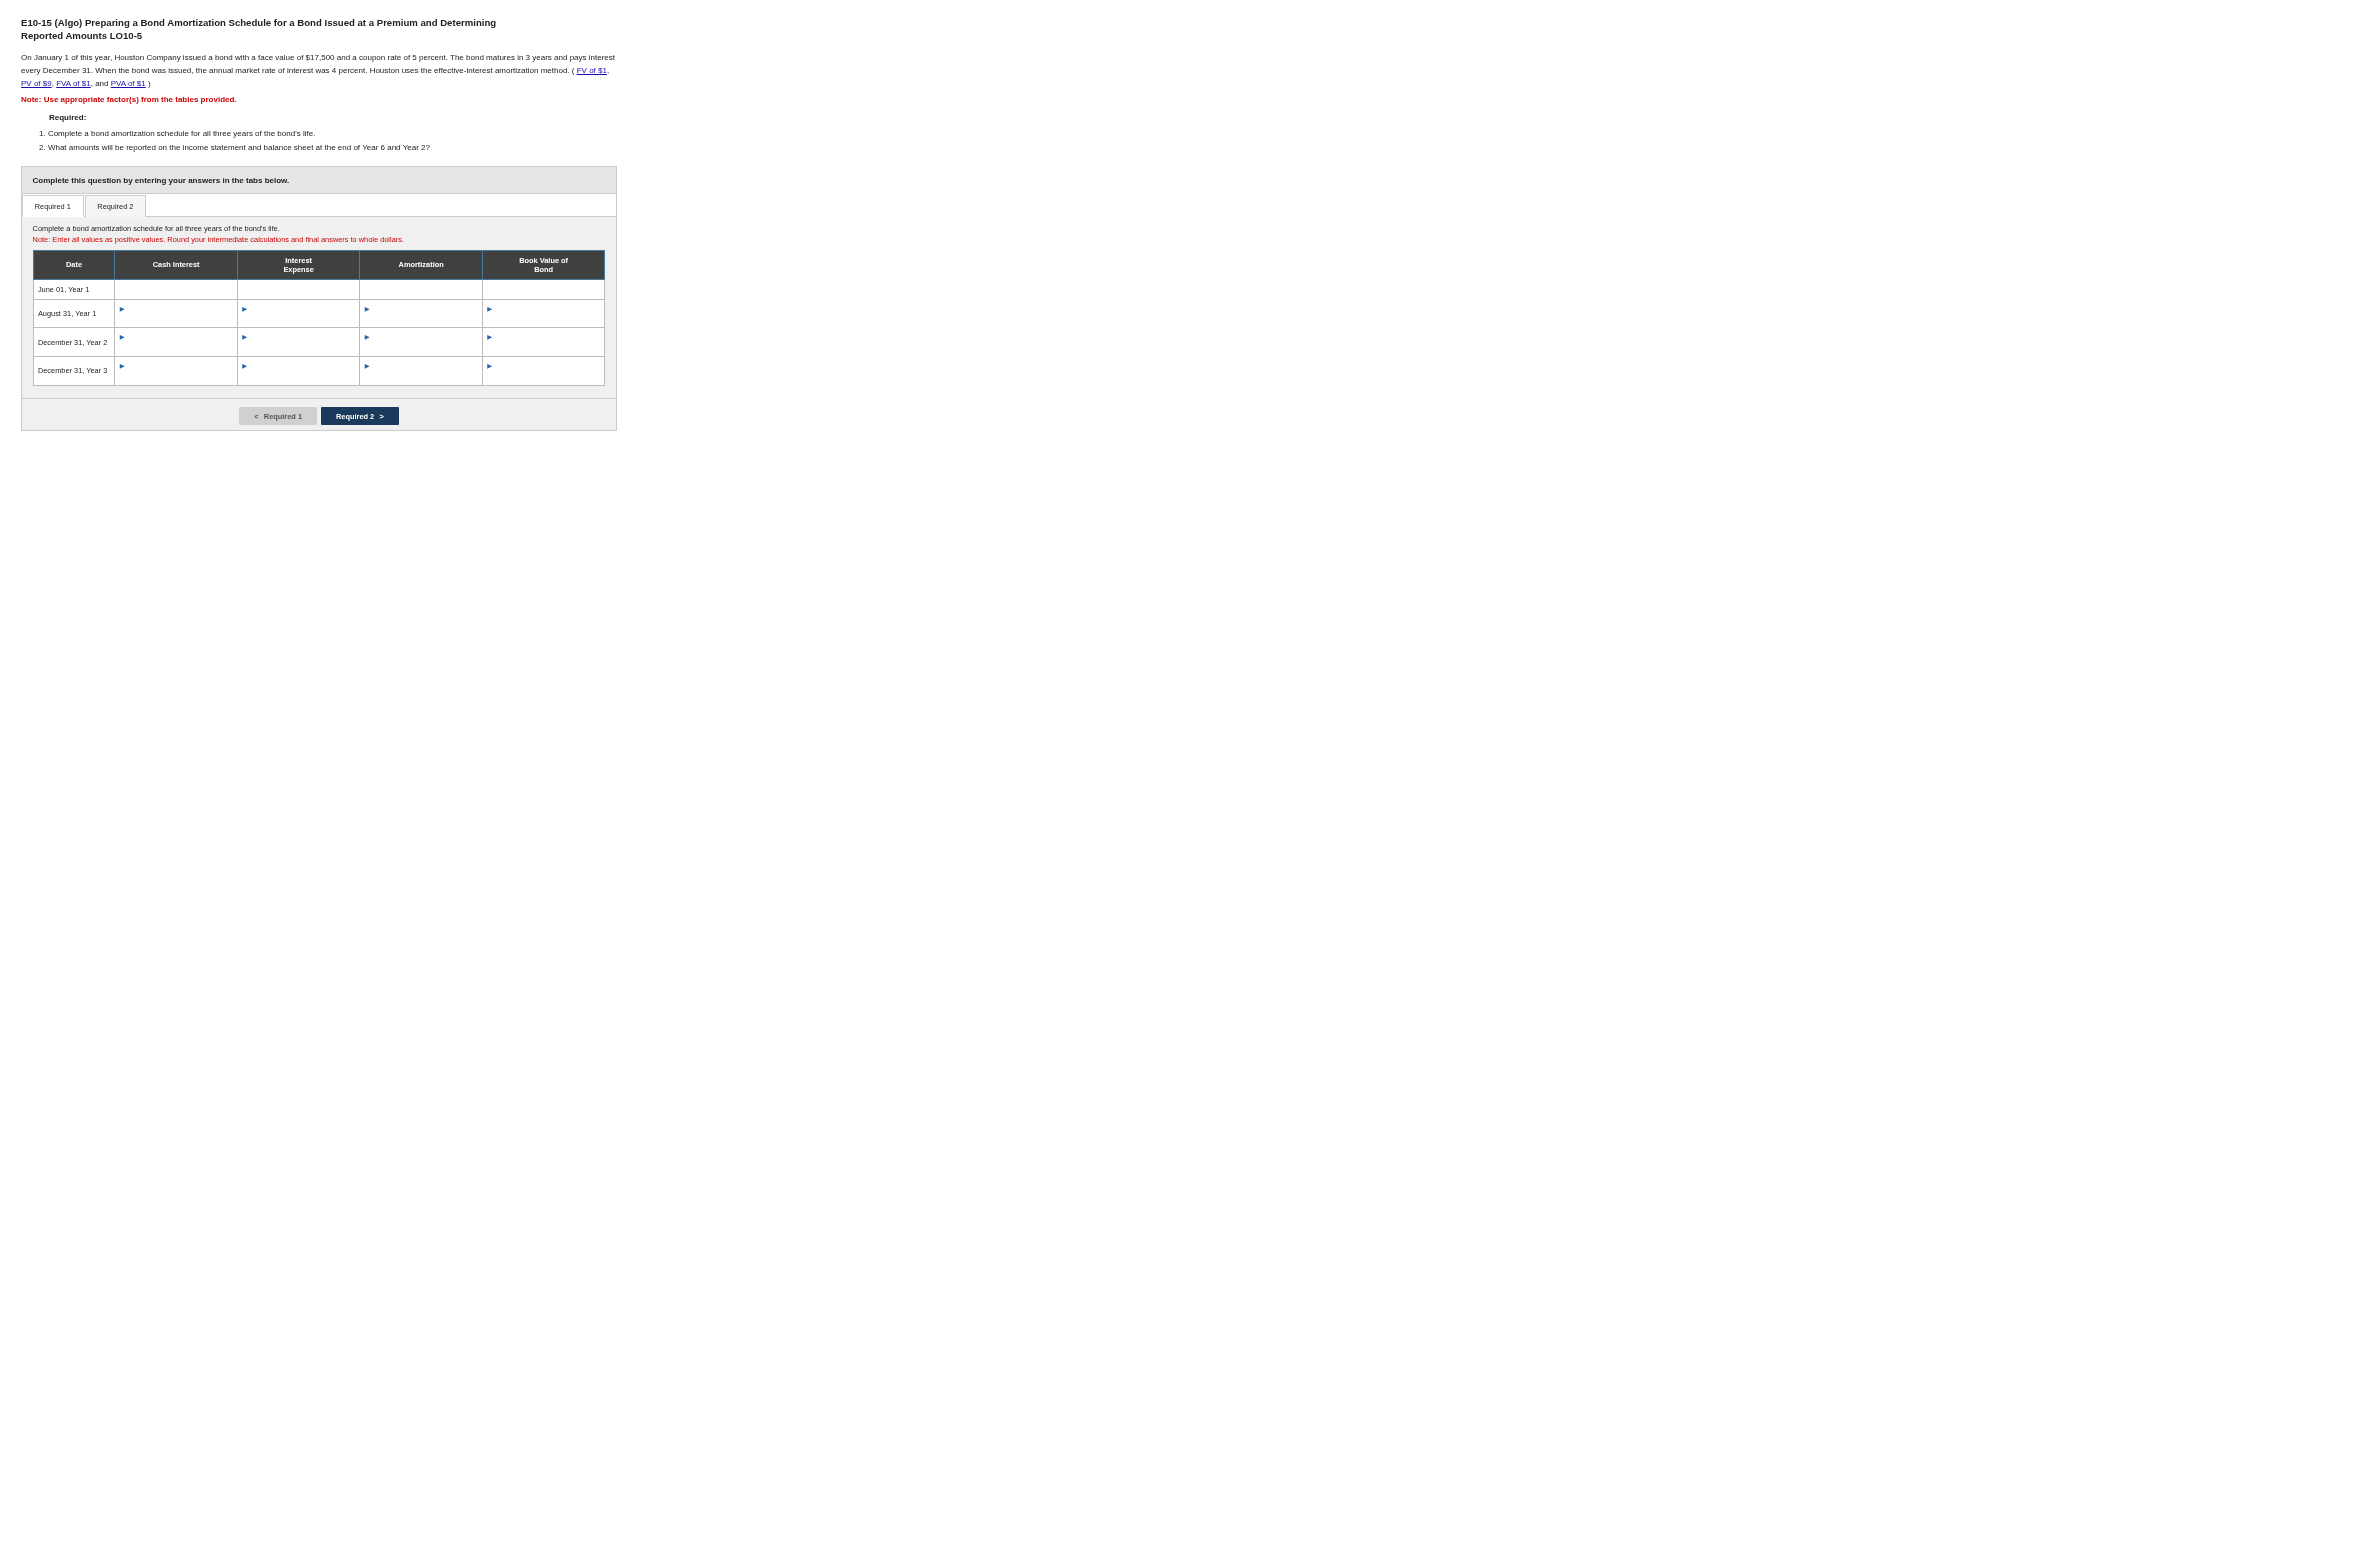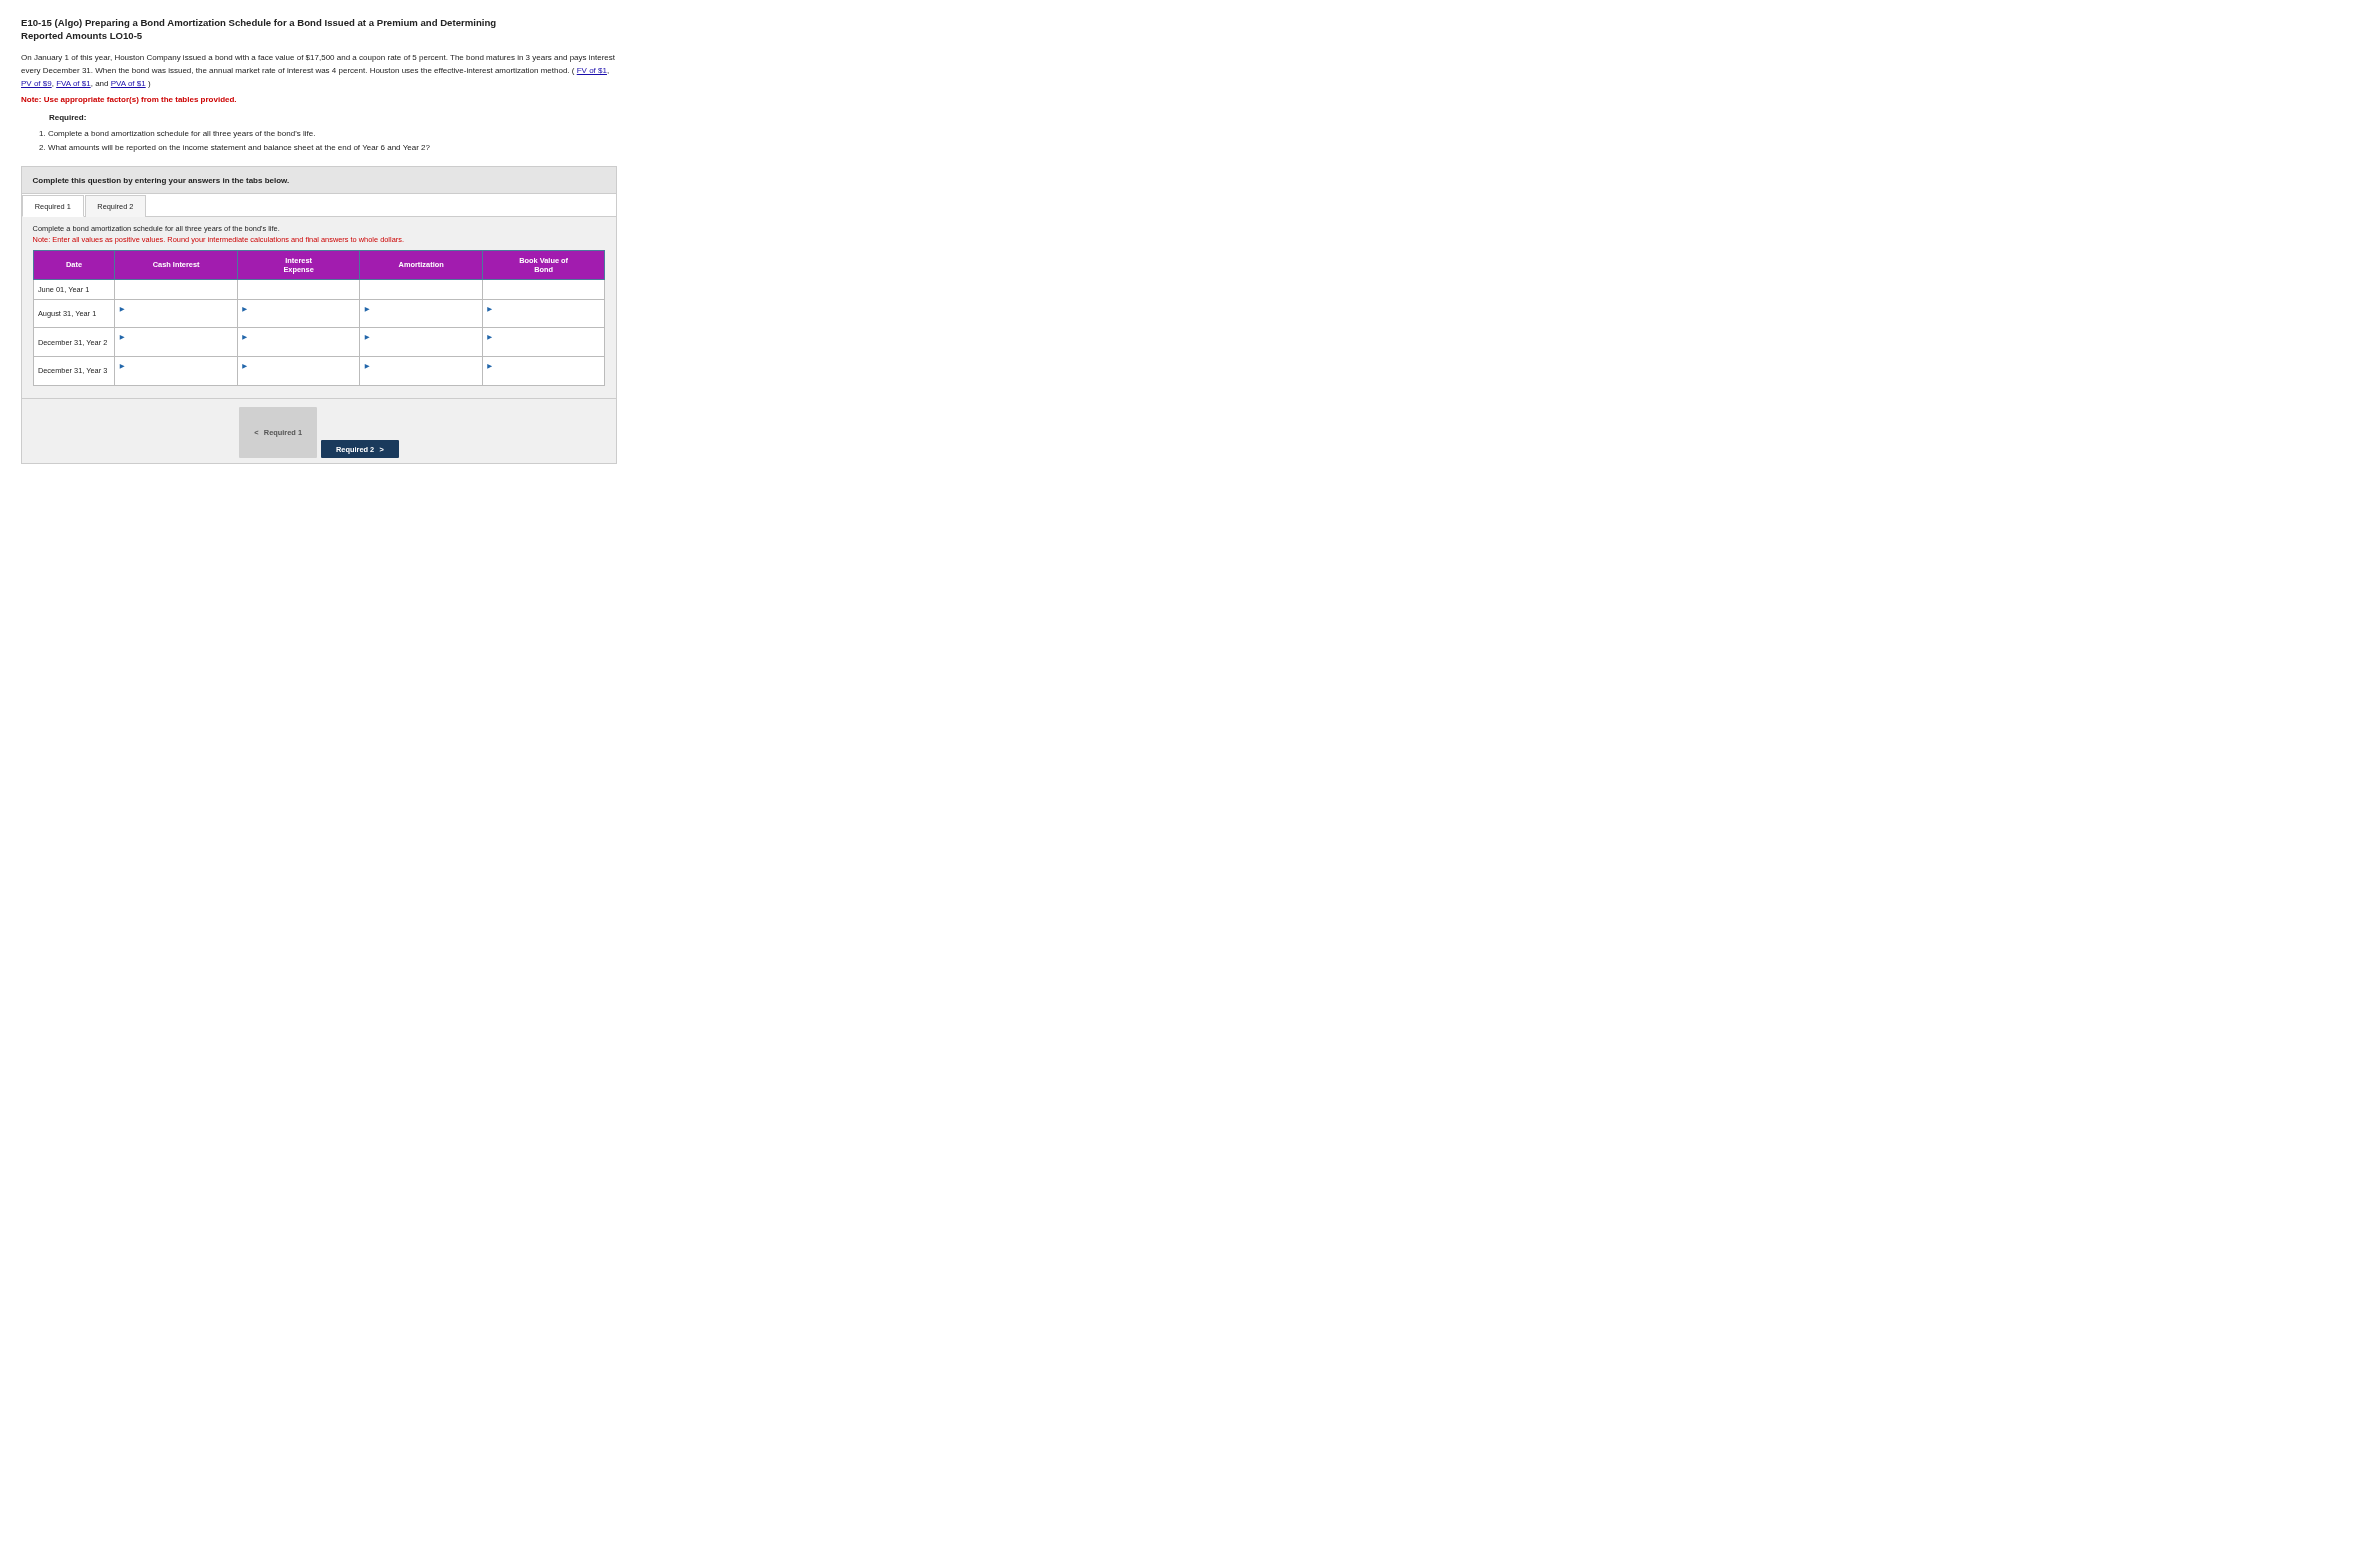--- a/index.html
+++ b/index.html
@@ -92,21 +92,21 @@
       font-size: 7.4px;
       margin-bottom: 5.3px;
     }
     .table-wrapper {
       width: 100%;
       border-collapse: collapse;
       margin-bottom: 8.5px;
       background: #fff;
     }
     .table-wrapper thead tr th {
-      background: #a21caf;
+      background: #404040;
       color: #fff;
       font-weight: bold;
       font-size: 7.4px;
       text-align: center;
       padding: 5.3px 4.3px;
       border: 0.5px solid #4a7a9b;
     }
     .table-wrapper tbody tr td {
       border: 0.5px solid #bbb;
       padding: 3.7px 4.3px;
@@ -149,21 +149,20 @@
       cursor: pointer;
       border-radius: 1.1px;
     }
     .btn-prev {
       background: #d0d0d0;
       color: #555;
     }
     .btn-next {
       background: #1a3a5c;
       color: #fff;
-      margin-top: 33px;
     }
     .btn-next-arrow {
       margin-left: 3.2px;
     }
     .btn-prev-arrow {
       margin-right: 3.2px;
     }
   </style>
 </head>
 <body>

